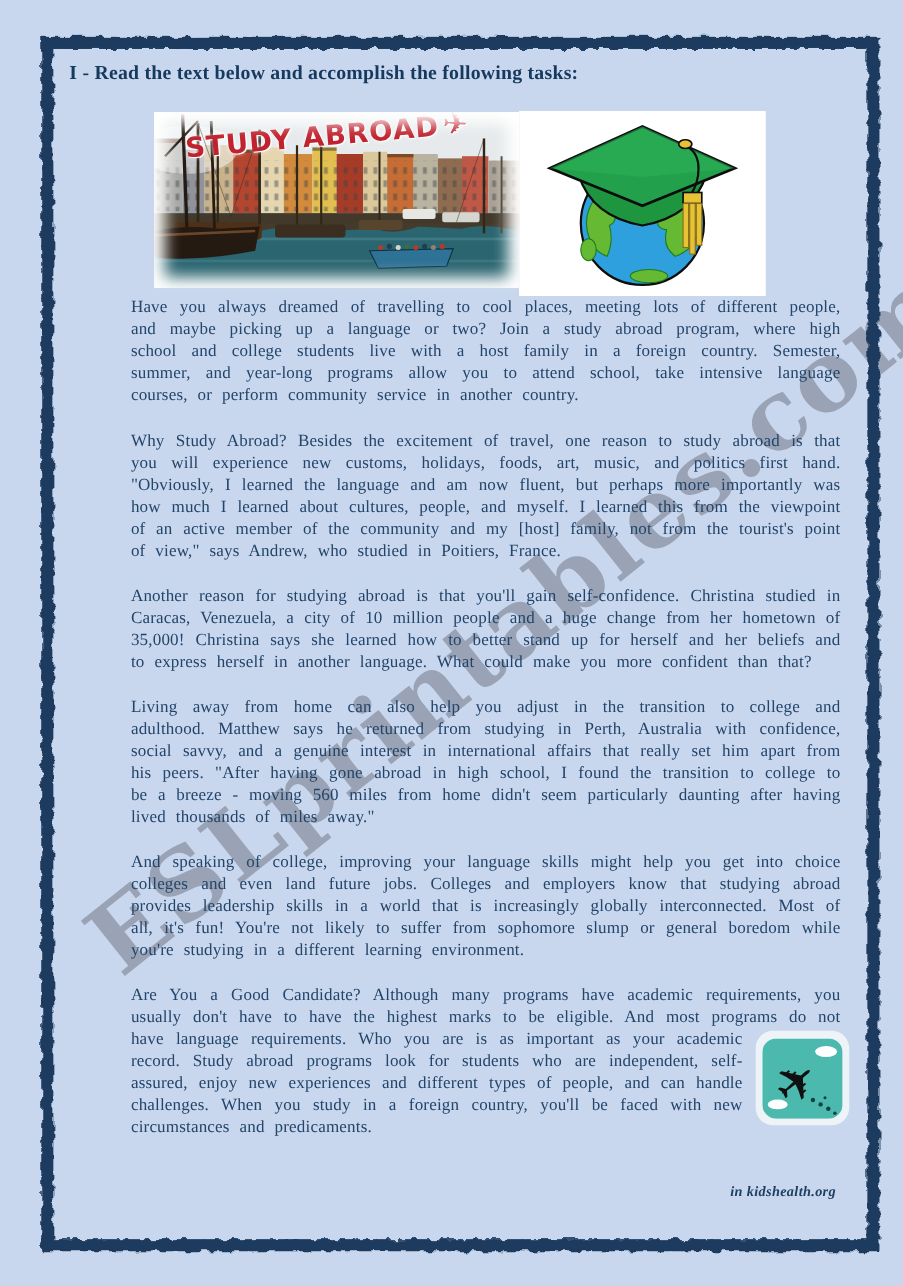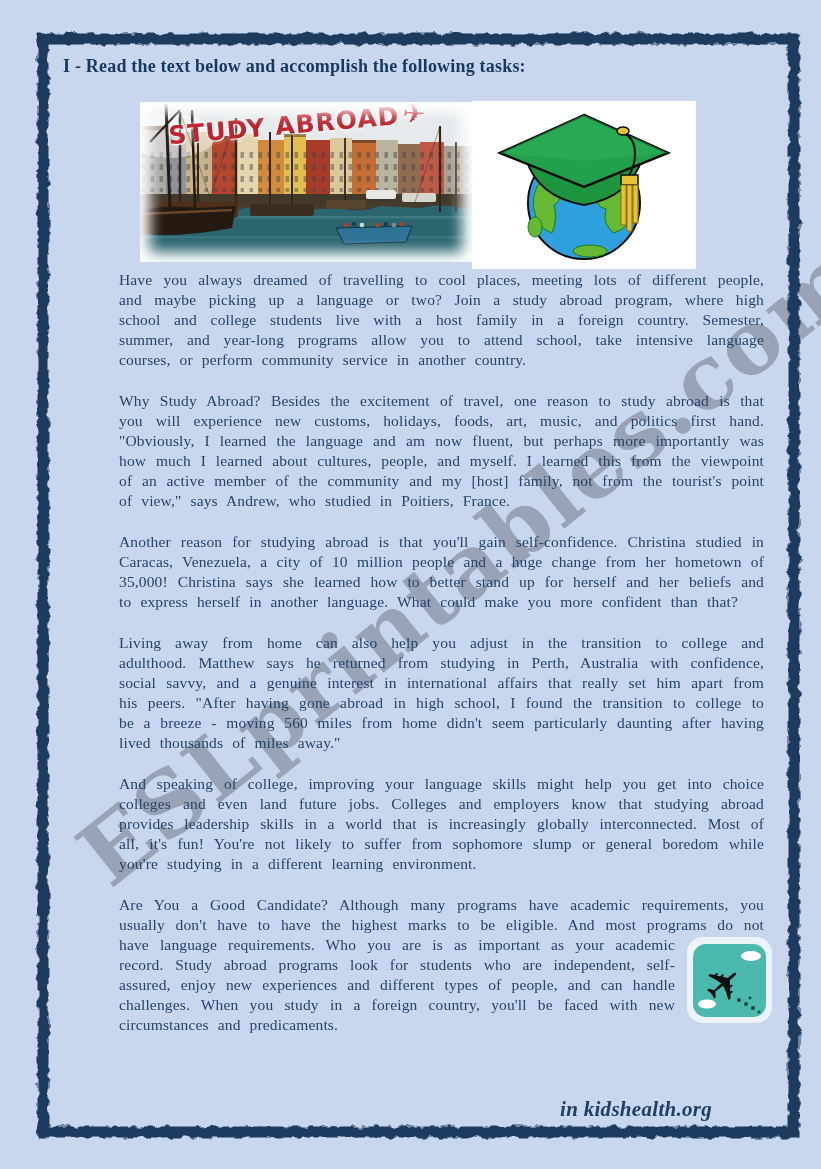--- a/index.html
+++ b/index.html
@@ -67,22 +67,22 @@
   .plane-icon-wrap{
     float:right;clear:right;width:85px;height:86px;
     margin:2px -8px 4px 12px;
     background:#eef3f8;border-radius:16px;
     display:flex;align-items:center;justify-content:center;
   }
   .plane-icon-wrap svg{display:block;}
 
   .credit{
     position:absolute;left:560px;top:1075px;width:200px;z-index:3;
-    font-size:21px;font-weight:bold;font-style:italic;
-    color:#1d3f63;letter-spacing:.3px;margin-top:22px;
+    text-align:right;font-size:13px;font-weight:bold;font-style:italic;
+    color:#1d3f63;letter-spacing:.3px;
   }
 </style>
 </head>
 <body>
 
 <div class="page">
 
   <svg class="frame-svg" width="821" height="1169">
     <defs>
       <filter id="rough" x="-5%" y="-5%" width="110%" height="110%">

